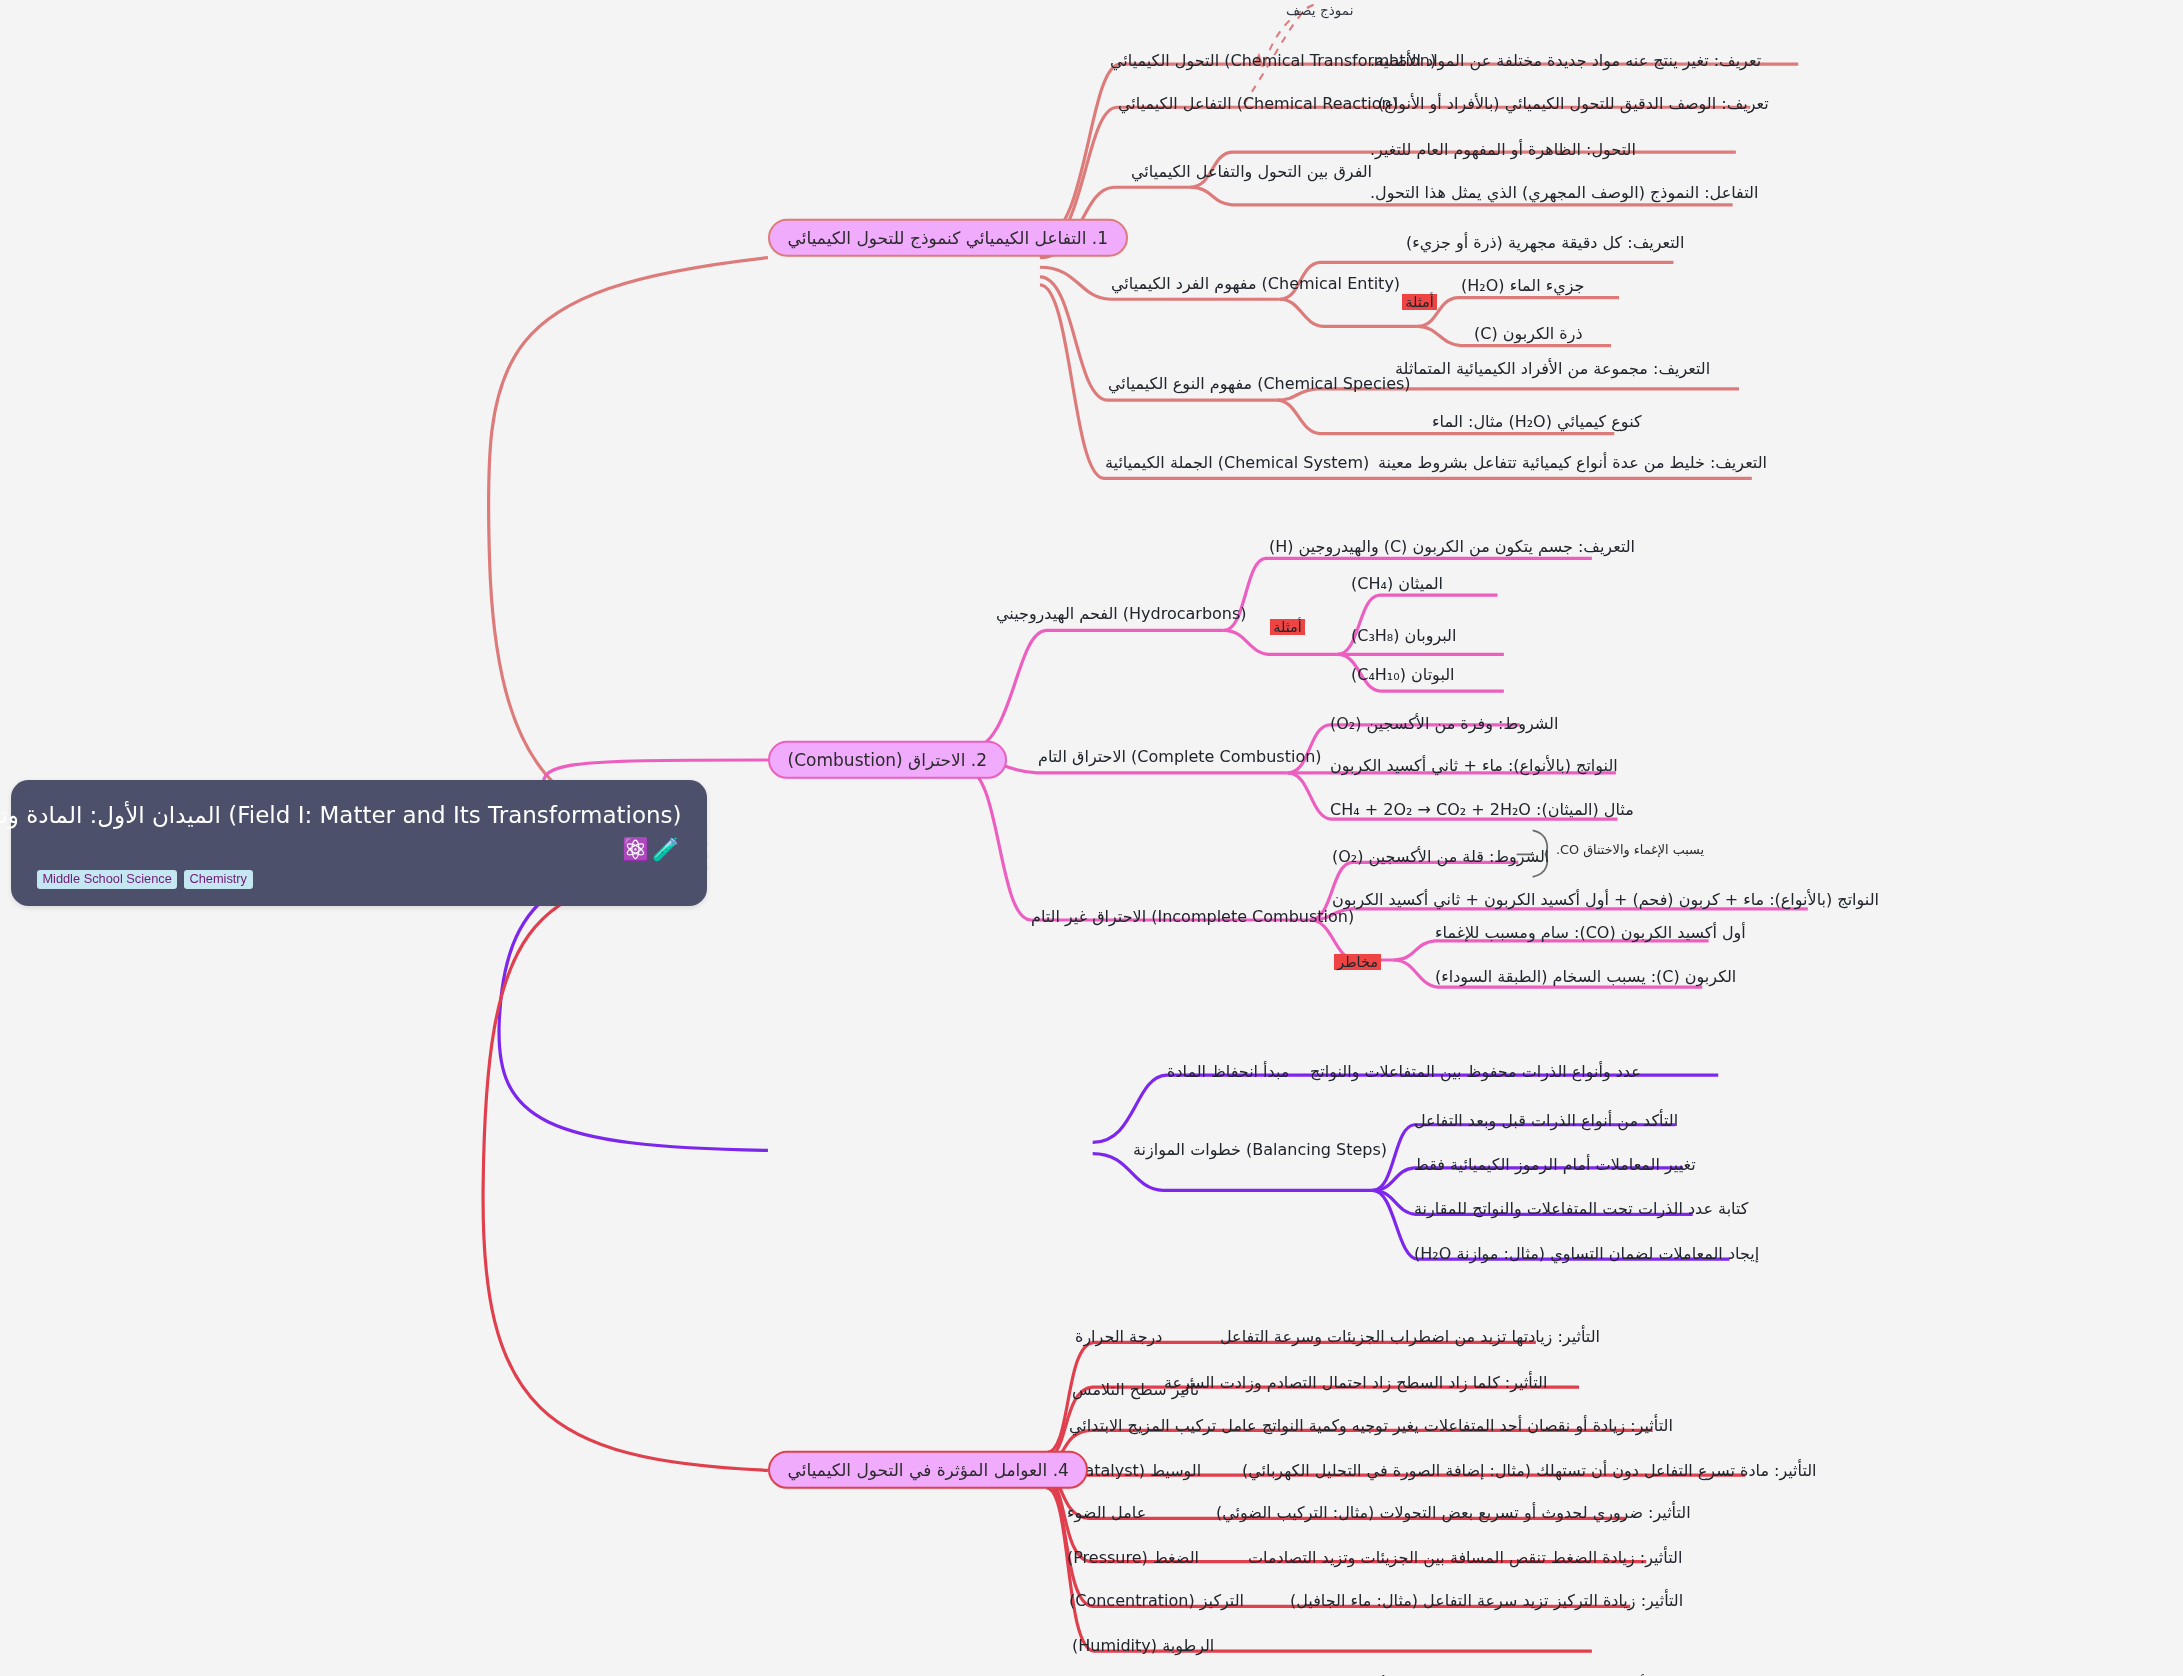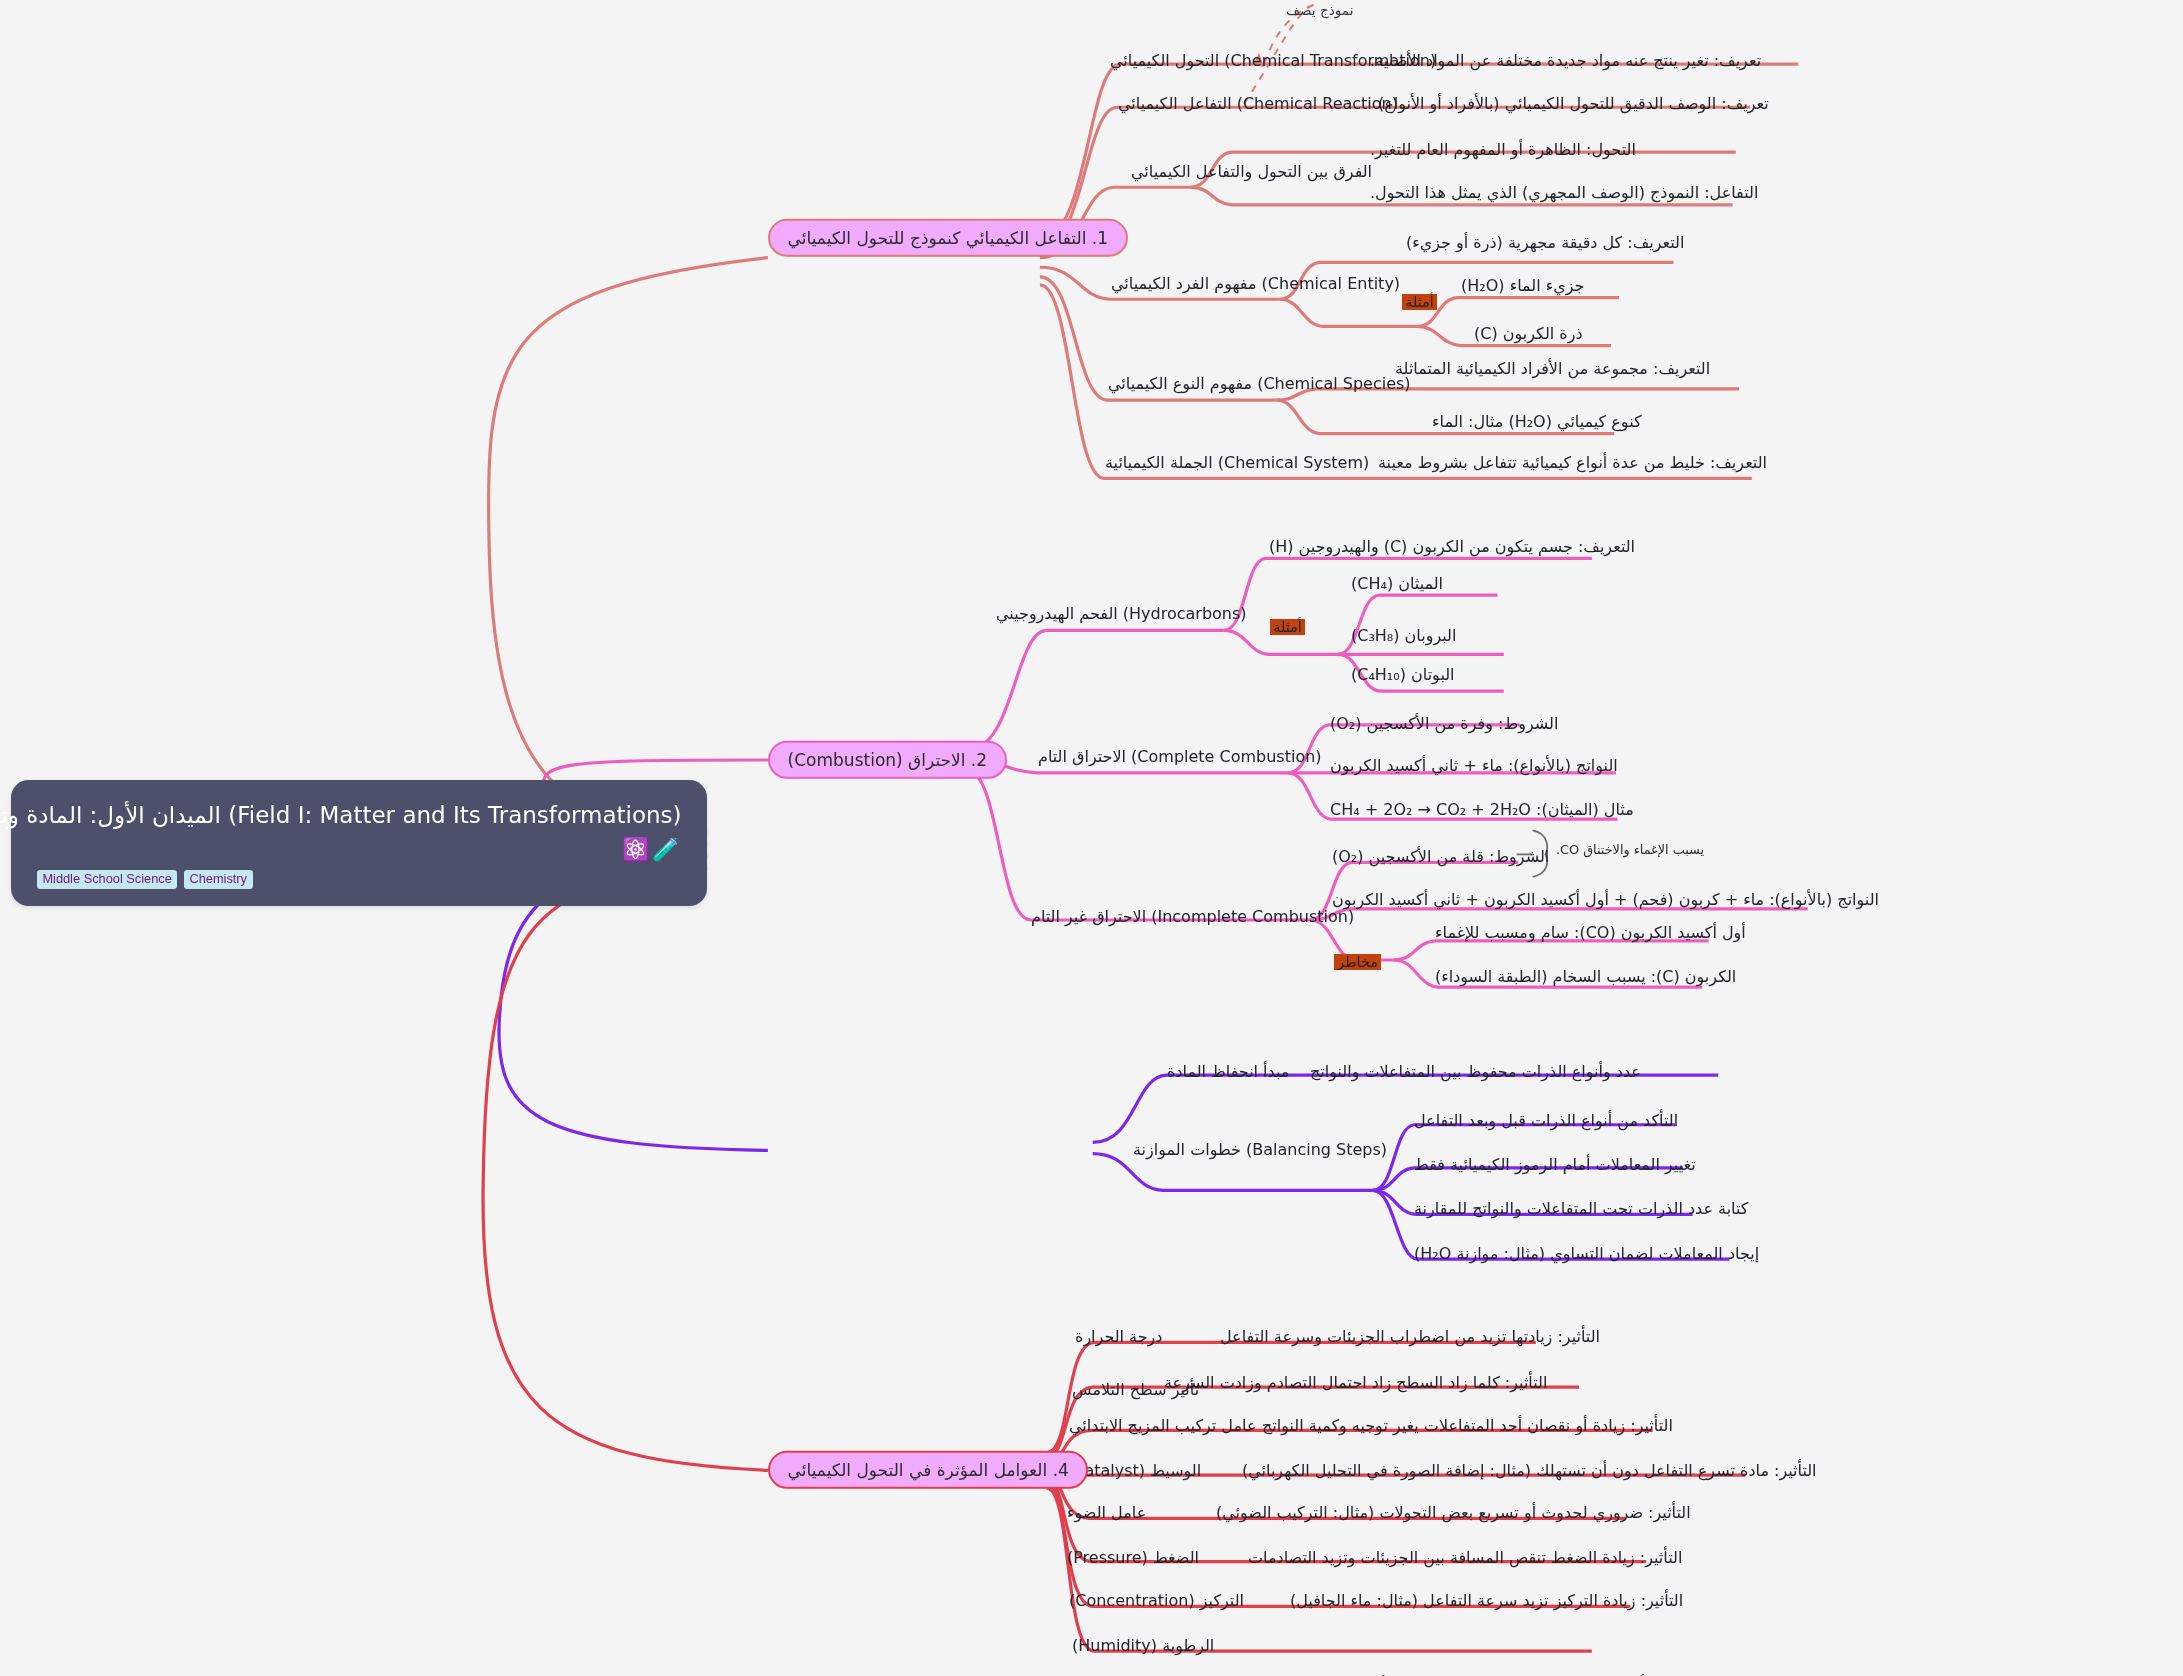--- a/index.html
+++ b/index.html
@@ -100,21 +100,21 @@
     direction: rtl;
     z-index: 4;
     line-height: 1.2;
   }
 
   
   .forkword {
     position: absolute;
     font-size: 14.4px;
     color: #20242b;
-    background: #c2410c;
+    background: #ef4444;
     padding: 0 3.2px;
     white-space: nowrap;
     direction: rtl;
     z-index: 5;
   }
 
   
   .callout {
     position: absolute;
     font-size: 12.8px;

